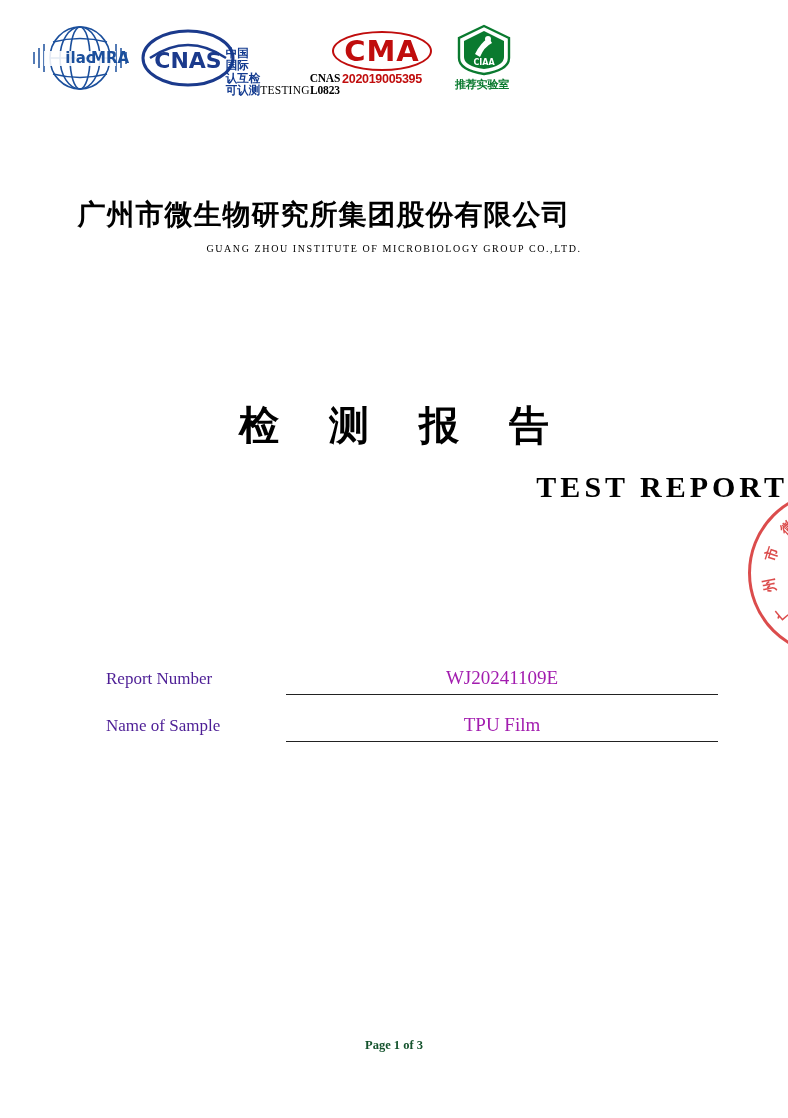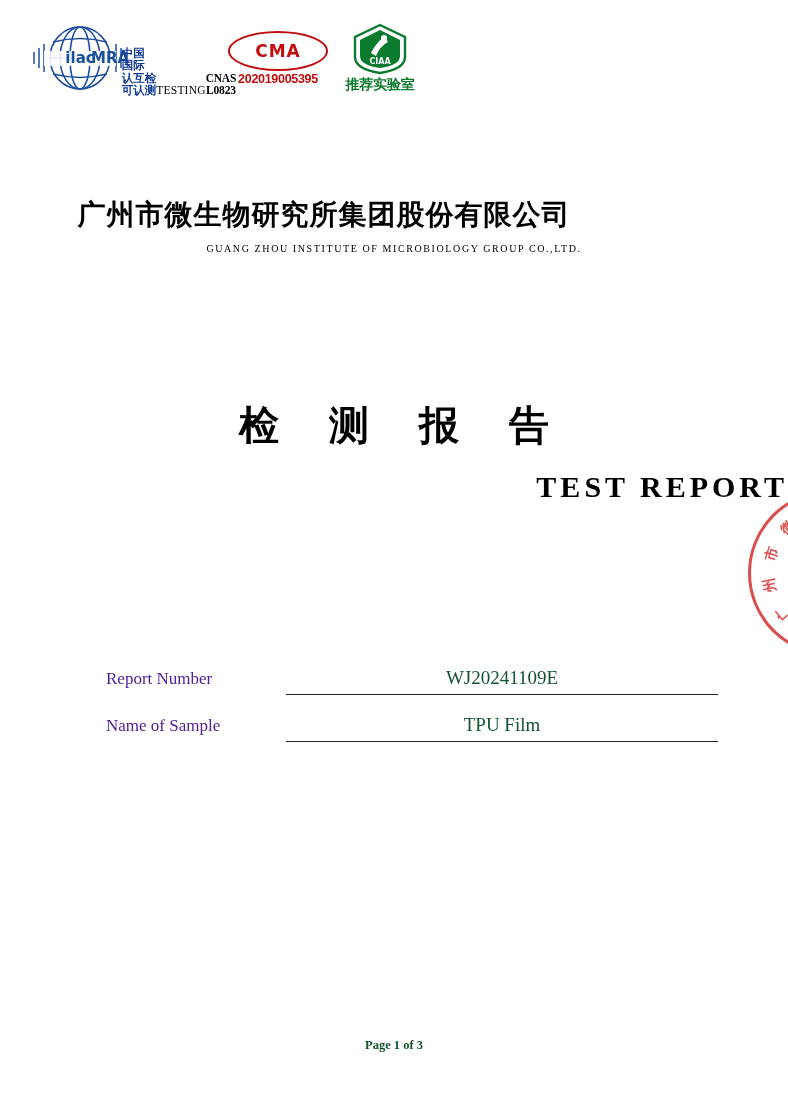--- a/index.html
+++ b/index.html
@@ -100,21 +100,21 @@
   }
   .cma-badge .letters {
     position: absolute;
     inset: 0;
     display: flex;
     align-items: center;
     justify-content: center;
     color: #c00d0d;
     font-family: "DejaVu Sans", sans-serif;
     font-weight: bold;
-    font-size: 17px;
+    font-size: 29px;
     letter-spacing: 1px;
   }
   .cma .cma-num {
     color: #c00d0d;
     font-family: Liberation Sans, sans-serif;
     font-weight: bold;
     font-size: 12.5px;
     letter-spacing: -.3px;
     margin-top: 1px;
   }
@@ -127,21 +127,21 @@
   .ciaa-mark {
     width: 58px;
     height: 52px;
     margin: 0 auto;
     position: relative;
   }
   .ciaa-label {
     color: #0a7a2f;
     font-family: "DejaVu Sans", sans-serif;
     font-weight: bold;
-    font-size: 14px;
+    font-size: 11px;
     margin-top: 1px;
     letter-spacing: -.2px;
   }
 
   
   .company-cn {
     position: absolute;
     top: 196px;
     left: 0;
     width: 648px;
@@ -237,21 +237,21 @@
     color: #4c1d95;
     padding-bottom: 8px;
     line-height: 1;
   }
   .field-value {
     flex: 1 1 auto;
     border-bottom: 1px solid #222;
     text-align: center;
     font-family: "Liberation Serif", serif;
     font-size: 19px;
-    color: #14532d;
+    color: #a21caf;
     padding-bottom: 7px;
     line-height: 1;
   }
 
   
   .footer {
     position: absolute;
     top: 1038px;
     left: 0;
     width: 788px;
@@ -284,20 +284,27 @@
         <line x1="88" y1="22" x2="88" y2="50"></line>
         <line x1="93" y1="26" x2="93" y2="46"></line>
         <line x1="98" y1="30" x2="98" y2="42"></line>
       </g>
       <rect x="16" y="29" width="72" height="15" fill="#ffffff" opacity="0.88"></rect>
       <text x="52" y="41" text-anchor="middle" fill="#1b4f9c" font-family="DejaVu Sans, sans-serif" font-size="15" font-weight="bold">ilac</text>
       <text x="52" y="41" text-anchor="middle" fill="#1b4f9c" font-family="DejaVu Sans, sans-serif" font-size="15" font-weight="bold" dx="30" letter-spacing="0">MRA</text>
     </svg>
   </div>
 
+  <div class="logo-box cnas">
+    <svg width="96" height="64" viewBox="0 0 96 64" aria-hidden="true">
+      <ellipse cx="48" cy="32" rx="45" ry="27" fill="none" stroke="#1b3a8c" stroke-width="3"></ellipse>
+      <path d="M10 32 Q48 6 86 32" fill="none" stroke="#1b3a8c" stroke-width="2.4"></path>
+      <text x="48" y="42" text-anchor="middle" fill="#1b3a8c" font-family="DejaVu Sans, sans-serif" font-size="22" font-weight="bold" letter-spacing="0">CNAS</text>
+    </svg>
+  </div>
 
   <div class="logo-box cnas-text">
     <div class="cn">中国认可</div>
     <div class="cn">国际互认</div>
     <div class="cn">检测</div>
     <div class="en">TESTING</div>
     <div class="code">CNAS L0823</div>
   </div>
 
   <div class="logo-box cma">

